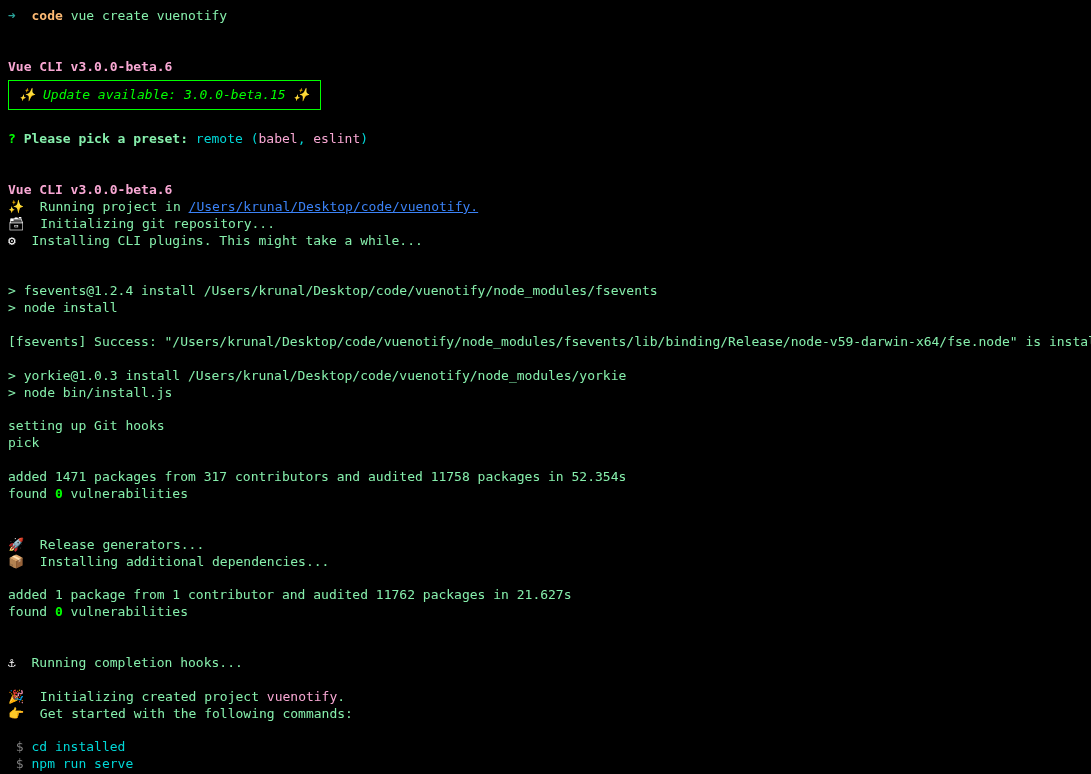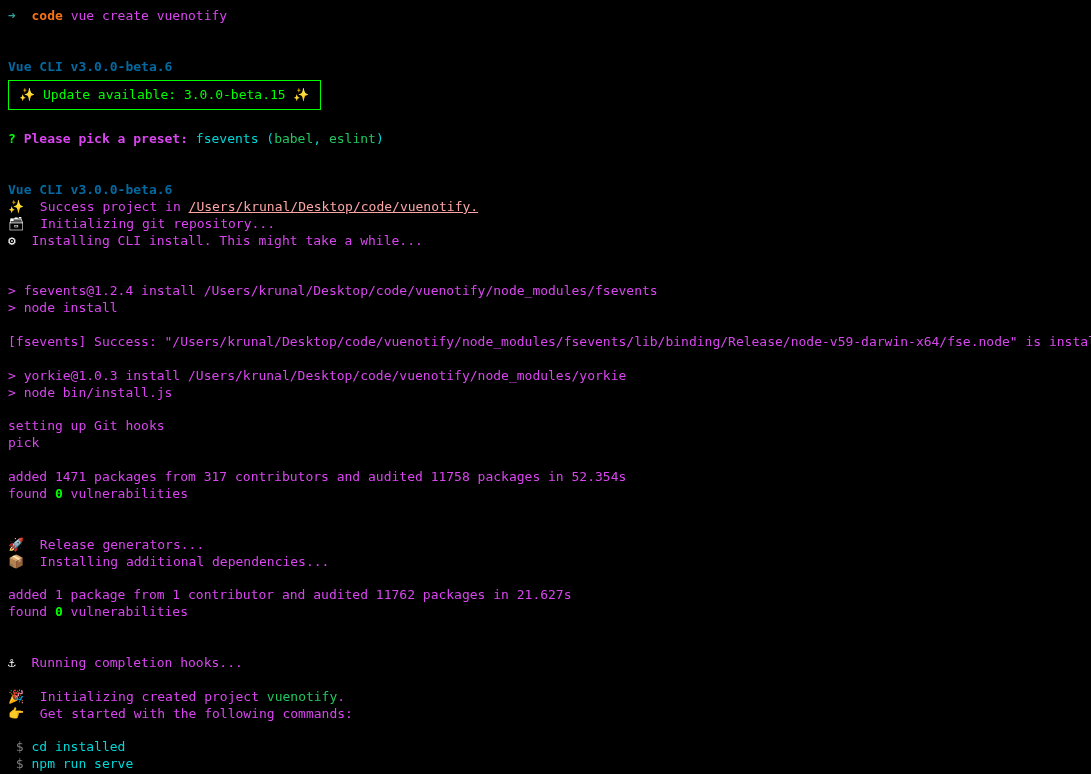--- a/index.html
+++ b/index.html
@@ -16,33 +16,34 @@
       padding: 8px;
       width: 1091px;
       height: 774px;
       overflow: hidden;
     }
     .line {
       white-space: pre;
       min-height: 16px;
     }
     .arrow { color: #2aa198; }
-    .code-label { color: #f97316; font-weight: bold; }
-    .white { color: #d946ef; }
+    .code-label { color: #fdba74; font-weight: bold; }
+    .white { color: #86efac; }
     .bold { font-weight: bold; }
-    .purple { color: #0369a1; }
+    .purple { color: #f9a8d4; }
     .green { color: #00ff00; }
-    .yellow { color: #22c55e; text-align: center; }
+    .yellow { color: #f9a8d4; text-align: center; }
     .cyan-bright { color: #00d7d7; }
-    .link-underline { color: #fca5a5; text-decoration: underline; }
+    .link-underline { color: #3b82f6; text-decoration: underline; }
     .update-box {
       border: 1px solid #00ff00;
       display: inline-block;
       padding: 6px 10px;
       margin: 4px 0;
+      font-style: italic;
     }
     .sparkle2 {
       color: #ffff00;
     }
     .prompt-dollar { color: #808080; }
   </style>
 </head>
 <body>
 
 
@@ -50,29 +51,29 @@
 <div class="line"><span class="arrow">➜</span>  <span class="code-label bold">code</span> <span class="white">vue create vuenotify</span></div>
 <div class="line">&nbsp;</div>
 <div class="line">&nbsp;</div>
 
 <div class="line"><span class="purple bold">Vue CLI v3.0.0-beta.6</span></div>
 <div class="update-box">
   <span class="sparkle2">✨</span>  <span class="green">Update available: 3.0.0-beta.15</span> <span class="sparkle2">✨</span>
 </div>
 <div class="line">&nbsp;</div>
 
-<div class="line"><span class="green bold">?</span> <span class="white bold">Please pick a preset:</span> <span class="cyan-bright">fsevents</span> <span class="cyan-bright">(</span><span class="yellow">babel</span><span class="cyan-bright">, </span><span class="yellow">eslint</span><span class="cyan-bright">)</span></div>
+<div class="line"><span class="green bold">?</span> <span class="white bold">Please pick a preset:</span> <span class="cyan-bright">remote</span> <span class="cyan-bright">(</span><span class="yellow">babel</span><span class="cyan-bright">, </span><span class="yellow">eslint</span><span class="cyan-bright">)</span></div>
 
 <div class="line">&nbsp;</div>
 <div class="line">&nbsp;</div>
 
 <div class="line"><span class="purple bold">Vue CLI v3.0.0-beta.6</span></div>
-<div class="line"><span>✨</span>  <span class="white">Success project in </span><span class="link-underline">/Users/krunal/Desktop/code/vuenotify.</span></div>
+<div class="line"><span>✨</span>  <span class="white">Running project in </span><span class="link-underline">/Users/krunal/Desktop/code/vuenotify.</span></div>
 <div class="line"><span>🗃</span>  <span class="white">Initializing git repository...</span></div>
-<div class="line"><span>⚙</span>  <span class="white">Installing CLI install. This might take a while...</span></div>
+<div class="line"><span>⚙</span>  <span class="white">Installing CLI plugins. This might take a while...</span></div>
 
 <div class="line">&nbsp;</div>
 <div class="line">&nbsp;</div>
 
 <div class="line white">&gt; fsevents@1.2.4 install /Users/krunal/Desktop/code/vuenotify/node_modules/fsevents</div>
 <div class="line white">&gt; node install</div>
 <div class="line">&nbsp;</div>
 <div class="line white">[fsevents] Success: "/Users/krunal/Desktop/code/vuenotify/node_modules/fsevents/lib/binding/Release/node-v59-darwin-x64/fse.node" is installed via remote</div>
 <div class="line">&nbsp;</div>
 <div class="line white">&gt; yorkie@1.0.3 install /Users/krunal/Desktop/code/vuenotify/node_modules/yorkie</div>

